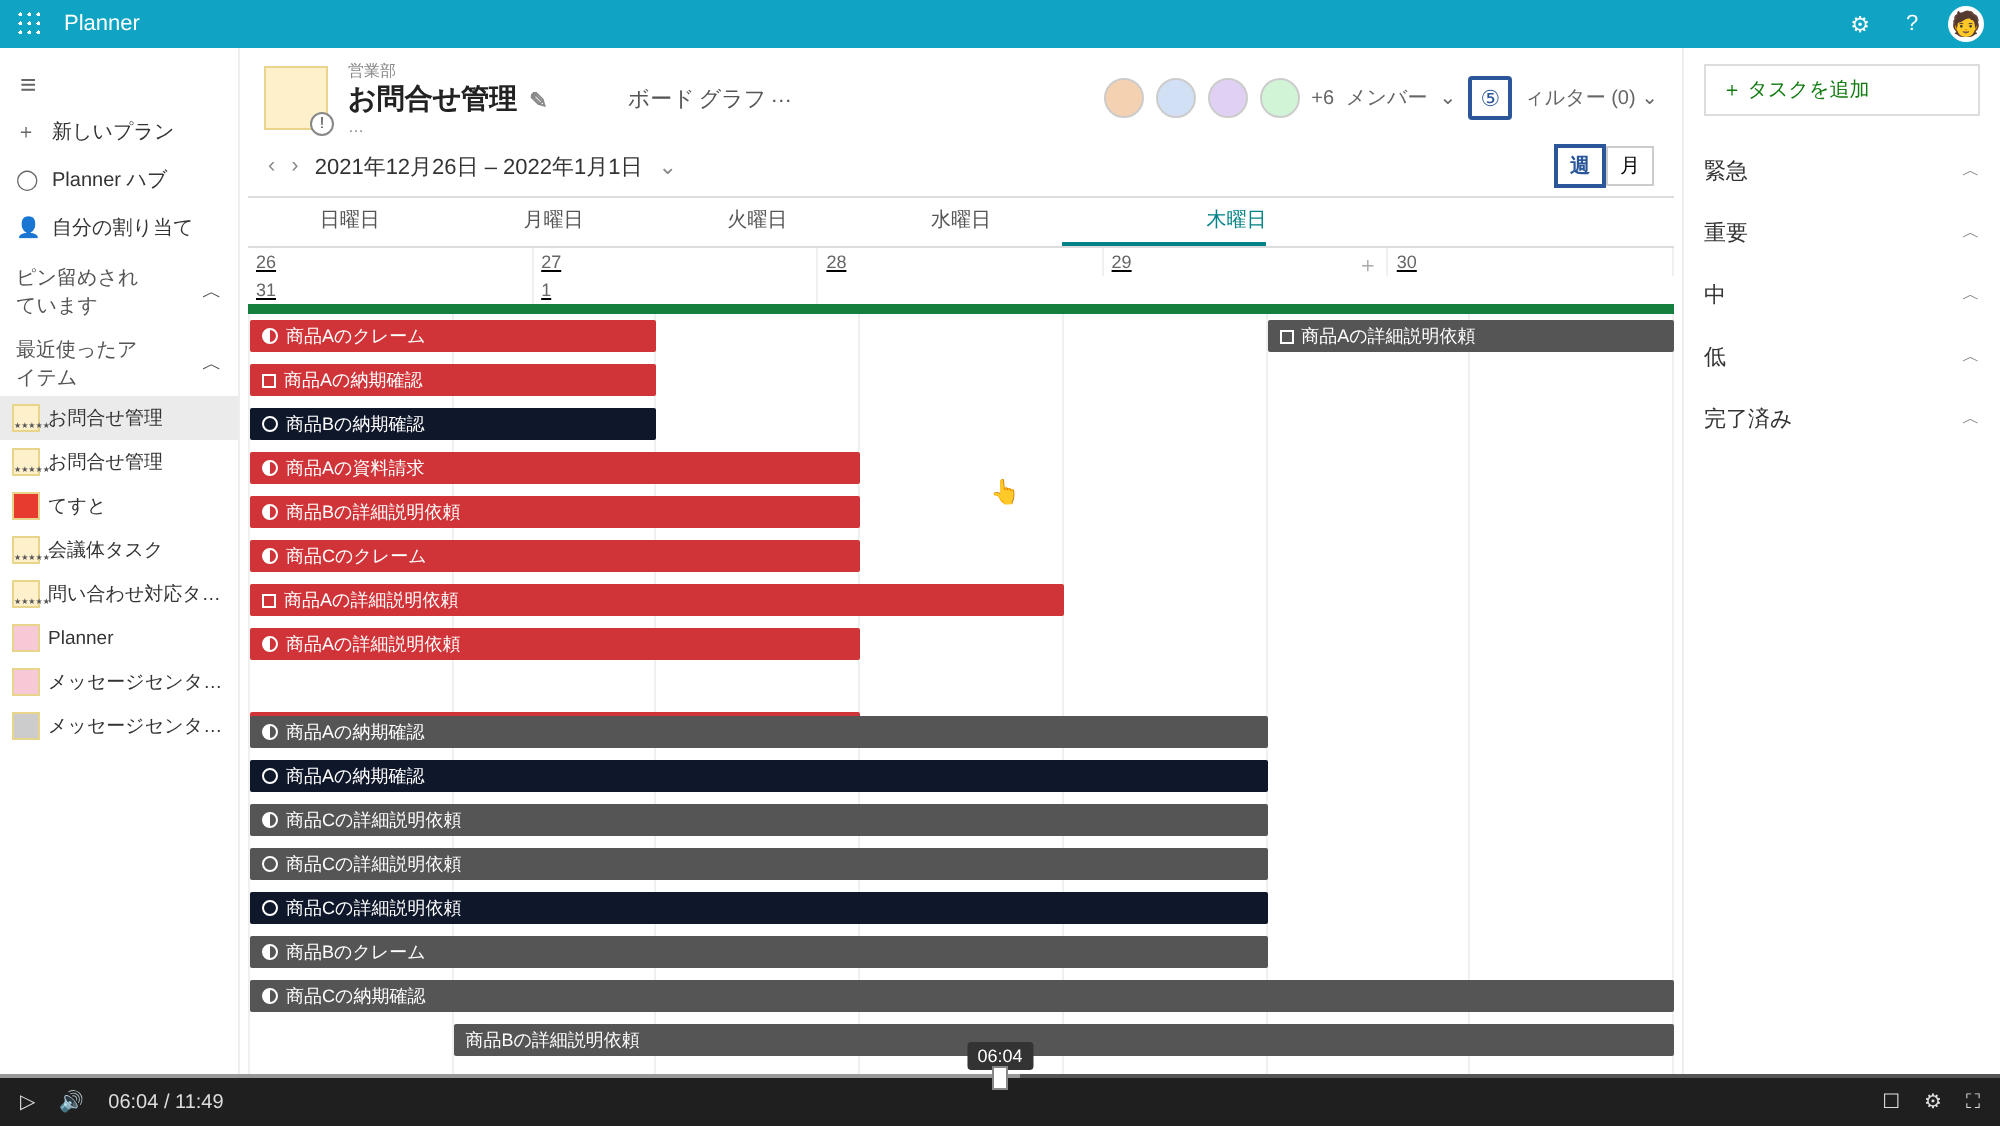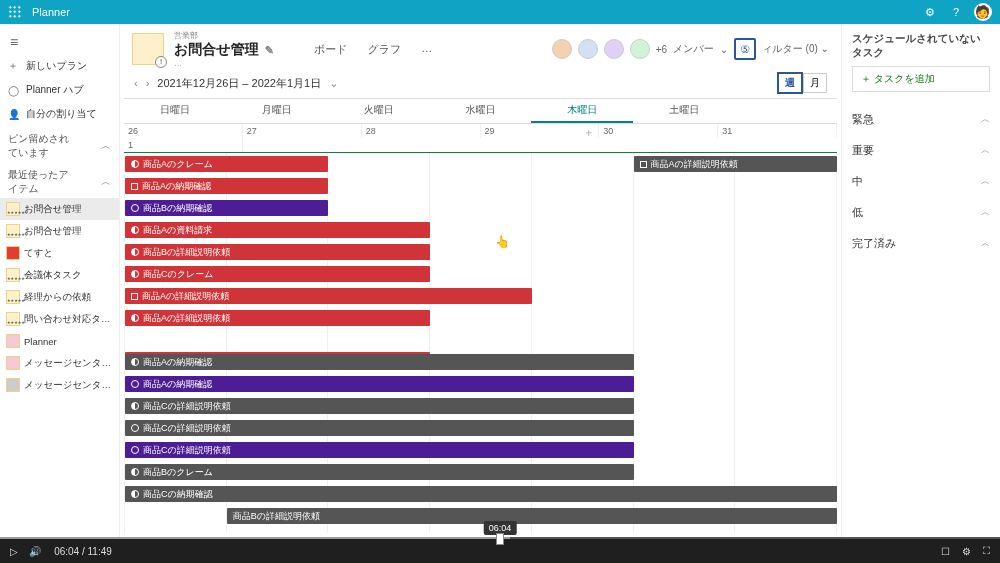--- a/index.html
+++ b/index.html
@@ -26,54 +26,54 @@
 .leftnav .recent-item .thumb.pink{background:#f7c9d6;}
 .leftnav .recent-item .thumb.gray{background:#ccc;}
 .leftnav .recent-item .lbl{white-space:nowrap; overflow:hidden; text-overflow:ellipsis; font-size:9.5px;}
 
 .main { flex:1; display:flex; flex-direction:column; border-right:1px solid #eee; }
 .plan-header { display:flex; align-items:center; padding: 6px 12px 0; gap:10px; font-size:11px; color:#444;}
 .plan-header .plan-thumb{ width:32px; height:32px; background:#fff0cc; border:1px solid #e8d48a; position:relative;}
 .plan-header .plan-thumb .warn{position:absolute; right:-4px; bottom:-4px; width:12px;height:12px;border-radius:50%;background:#fff;border:1px solid #888;font-size:8px;text-align:center;line-height:10px;}
 .plan-header .title-block .subtitle{font-size:8px; color:#888;}
 .plan-header .title-block .title{font-size:14px; font-weight:600; color:#222; display:flex; align-items:center; gap:6px;}
-.plan-header .tabs{display:flex; gap:20px; margin-left:30px;}
+.plan-header .tabs{display:flex; gap:2px; margin-left:30px;}
 .plan-header .tab{padding:6px 0; cursor:pointer; color:#555; font-size:11px;}
 .plan-header .tab.active{color:#038387; border-bottom:2px solid #038387;}
 .plan-header .right{margin-left:auto; display:flex; align-items:center; gap:6px;}
 .plan-header .member{width:20px;height:20px;border-radius:50%;background:#eee;border:1px solid #ccc;}
 .plan-header .member.m1{background:#f4d1b0;}
 .plan-header .member.m2{background:#d1e0f4;}
 .plan-header .member.m3{background:#e0d1f4;}
 .plan-header .member.m4{background:#d1f4d6;}
 .plan-header .pill{font-size:10px; color:#666;}
 .plan-header .callout{width:22px;height:22px;border:2px solid #2b579a;display:flex;align-items:center;justify-content:center;font-size:11px;color:#2b579a;border-radius:2px;}
 
 .date-row{display:flex; align-items:center; padding:4px 14px; font-size:11px; color:#333; gap:8px;}
 .date-row .nav{cursor:pointer; color:#888;}
 .date-row .spacer{flex:1;}
 .date-row .view-toggle button{font-size:10px; padding:2px 6px; background:#fff; border:1px solid #ccc; cursor:pointer;}
 .date-row .view-toggle button.active{border:2px solid #2b579a; color:#2b579a; font-weight:600;}
 
 .cal-wrap{flex:1; overflow:hidden; position:relative; padding:0 4px;}
 .cal-head{display:grid; grid-template-columns:repeat(7,1fr); border-top:1px solid #ddd; border-bottom:1px solid #ddd;}
 .cal-head div{text-align:center; font-size:10px; padding:4px 0; color:#555;}
-.cal-head div.active{border-bottom:2px solid #038387; color:#038387;}
-.cal-dates{display:grid; grid-template-columns:repeat(6,1fr); border-bottom:1px solid #15803d;}
+.cal-head div.active{border-bottom:2px solid #038387; color:#038387;text-align:right;}
+.cal-dates{display:grid; grid-template-columns:repeat(5,1fr); border-bottom:5px solid #15803d;text-decoration:underline;}
 .cal-dates div{font-size:9px; color:#666; padding:2px 4px; border-right:1px solid #f0f0f0; height:14px; position:relative;}
 .cal-dates div .plus{position:absolute; right:4px; top:1px; color:#aaa; font-size:11px;}
 .cal-body{position:relative; height:380px; border-left:1px solid #f0f0f0;}
 .cal-grid{position:absolute; inset:0; display:grid; grid-template-columns:repeat(7,1fr);}
 .cal-grid div{border-right:1px solid #f0f0f0;}
 .task{position:absolute; height:16px; font-size:9px; color:#fff; display:flex; align-items:center; padding:0 6px; border-radius:1px; white-space:nowrap; overflow:hidden; gap:4px;}
 .task .dot{width:8px;height:8px;border-radius:50%;border:1.5px solid #fff; flex-shrink:0;}
 .task .dot.half{background:linear-gradient(90deg,#fff 50%, transparent 50%);}
 .task .sq{width:7px;height:7px;border:1px solid #fff; flex-shrink:0;}
 .red{background:#d13438;}
-.green{background:#4c1d95;}
+.green{background:#0f172a;}
 .dark{background:#555;}
 .cursor-hand{position:absolute; font-size:12px;}
 
 .rightpane{width:158px; padding:8px 10px; font-size:10px; color:#444;}
 .rightpane .hdr{font-weight:600; margin-bottom:6px; font-size:10.5px;}
 .rightpane .addtask{border:1px solid #ddd; padding:5px 8px; color:#0f7b0f; cursor:pointer; margin-bottom:12px; font-size:10px;}
 .rightpane .bucket{display:flex; justify-content:space-between; align-items:center; padding:8px 0; cursor:pointer; color:#333; font-size:11px;}
 .rightpane .chev{color:#888; font-size:9px;}
 
 .video-bar{height:24px; background:#1f1f1f; color:#ddd; display:flex; align-items:center; font-size:10px; padding:0 10px; gap:12px;}
@@ -133,24 +133,20 @@
         <div class="recent-item">
           <div class="thumb red"></div>
           <span class="lbl">てすと</span>
         </div>
         <div class="recent-item">
           <div class="thumb org"></div>
           <span class="lbl">会議体タスク</span>
         </div>
         <div class="recent-item">
           <div class="thumb org"></div>
-          <span class="lbl">経理からの依頼</span>
-        </div>
-        <div class="recent-item">
-          <div class="thumb org"></div>
           <span class="lbl">問い合わせ対応タスク</span>
         </div>
         <div class="recent-item">
           <div class="thumb pink"></div>
           <span class="lbl">Planner</span>
         </div>
         <div class="recent-item">
           <div class="thumb pink"></div>
           <span class="lbl">メッセージセンター情</span>
         </div>
@@ -203,21 +199,20 @@
       </div>
     </div>
 
     <div class="cal-wrap">
       <div class="cal-head" id="cal-head">
           <div>日曜日</div>
           <div>月曜日</div>
           <div>火曜日</div>
           <div>水曜日</div>
           <div class="active">木曜日</div>
-          <div>土曜日</div>
         </div>
       <div class="cal-dates" id="cal-dates">
           <div>26</div>
           <div>27</div>
           <div>28</div>
           <div>29<span class="plus">＋</span></div>
           <div>30</div>
           <div>31</div>
           <div>1</div>
         </div>
@@ -303,21 +298,20 @@
               <span class="sq"></span>
               <span>商品Aの詳細説明依頼</span>
             </div>
           </div>
         <span class="cursor-hand" style="left:370px; top:82px;">👆</span>
       </div>
     </div>
   </div>
 
   <div class="rightpane">
-    <div class="hdr">スケジュールされていないタスク</div>
     <div class="addtask">＋ タスクを追加</div>
     <div id="buckets">
         <div class="bucket">
           <span>緊急</span>
           <span class="chev">︿</span>
         </div>
         <div class="bucket">
           <span>重要</span>
           <span class="chev">︿</span>
         </div>

